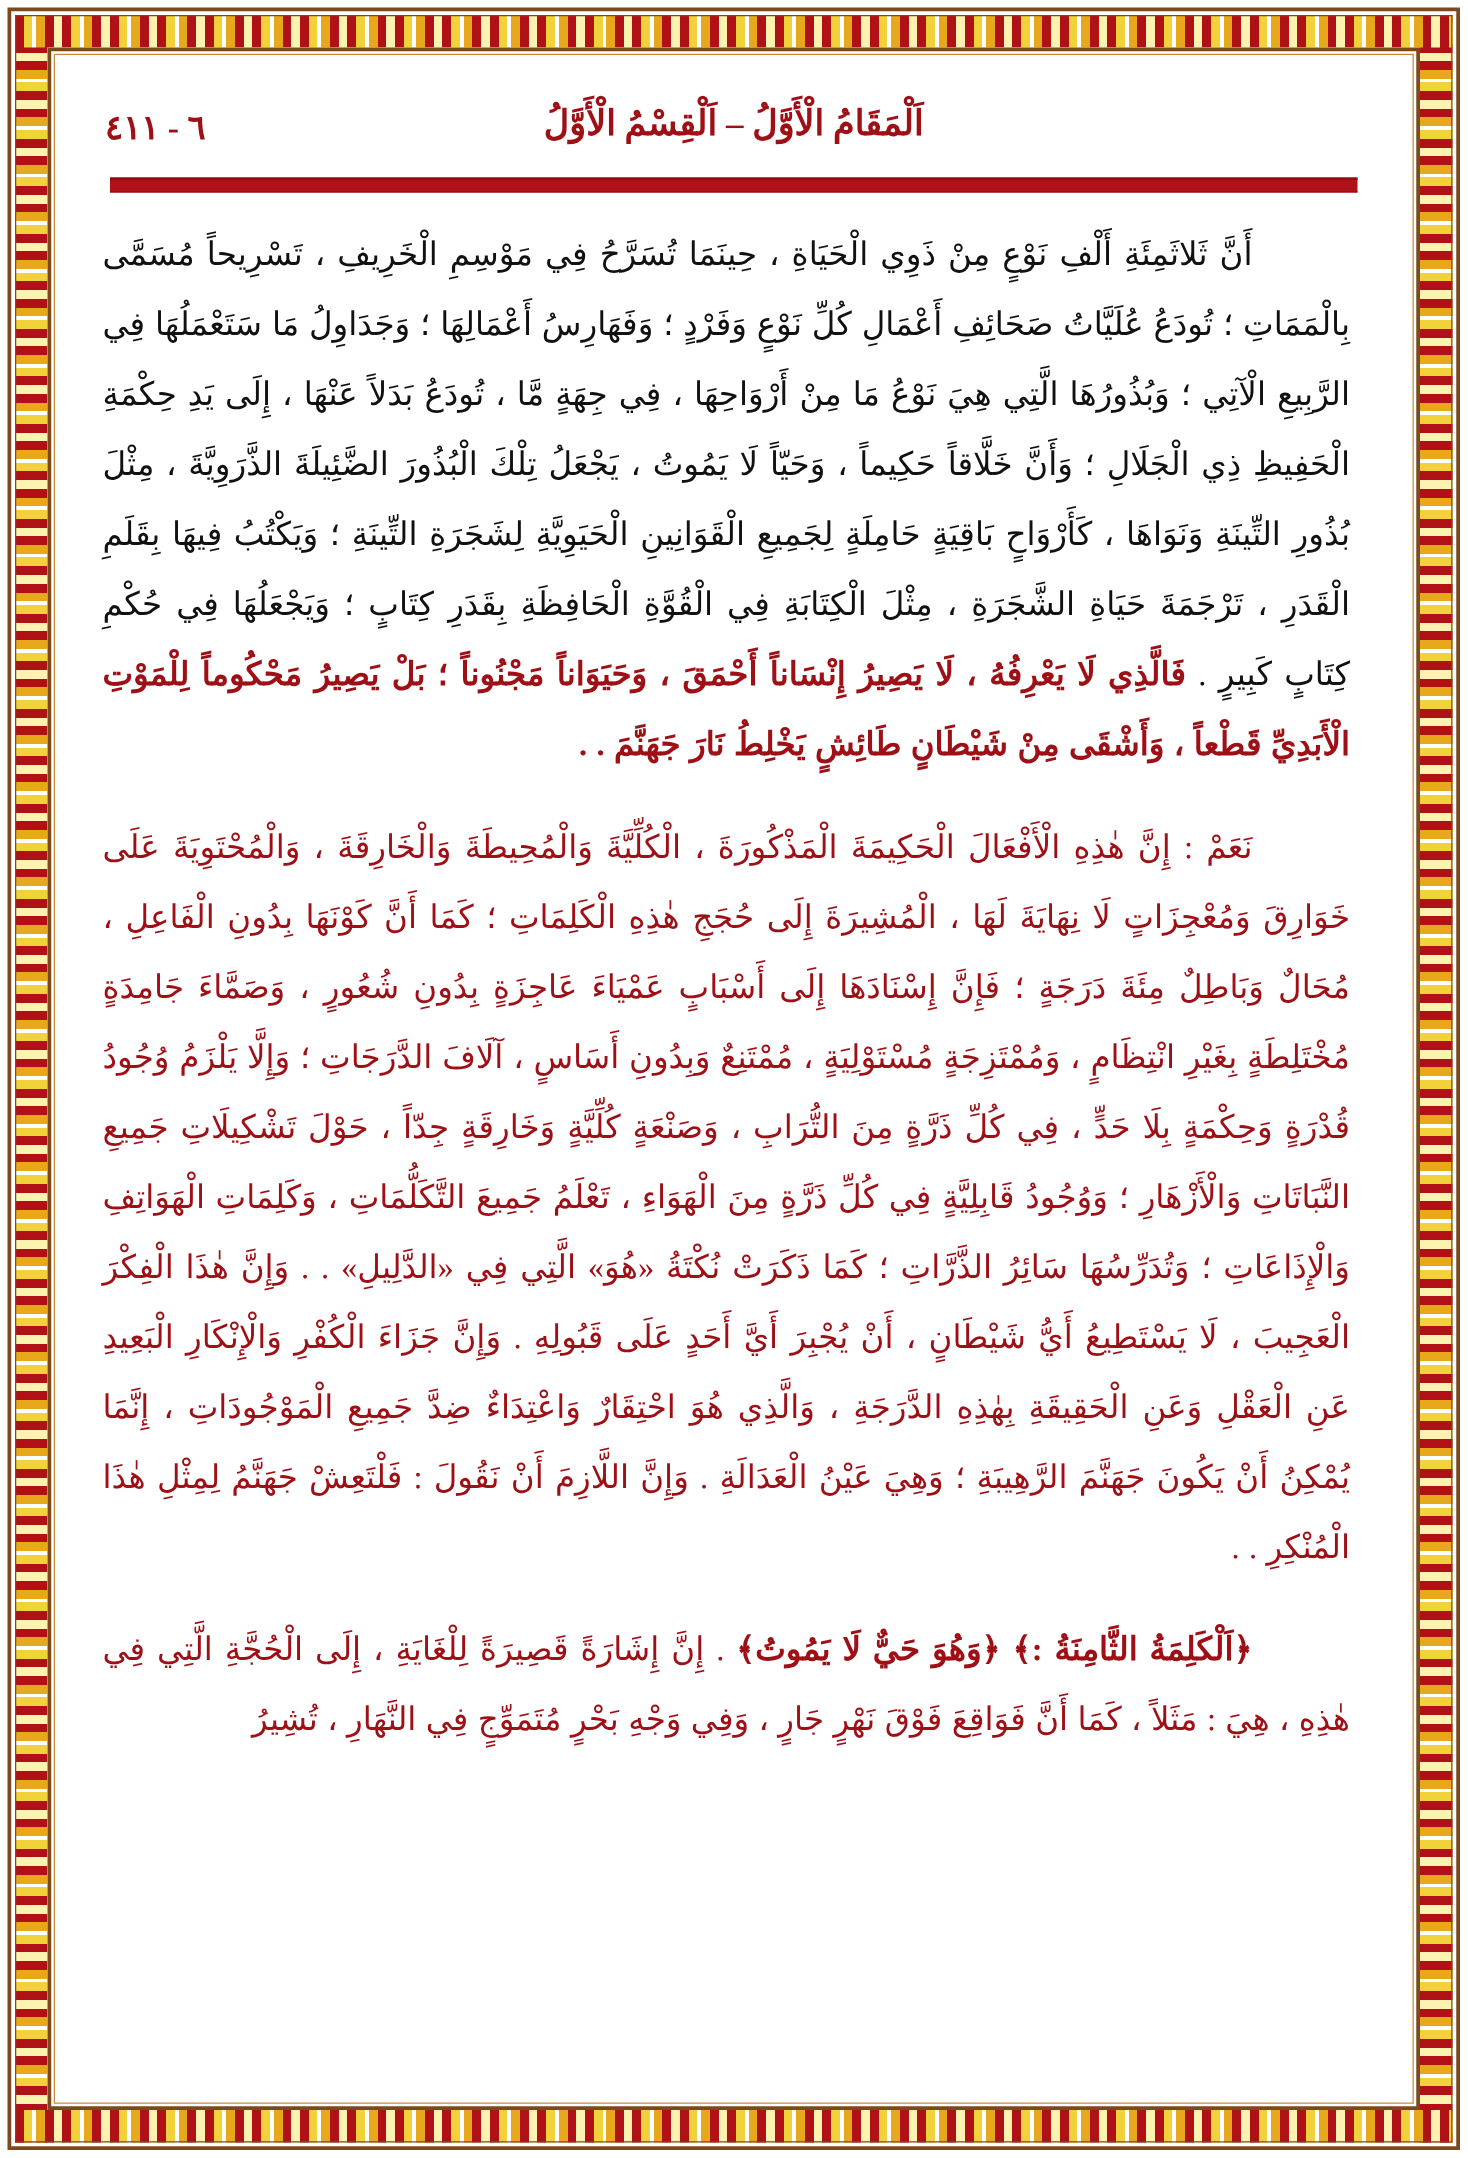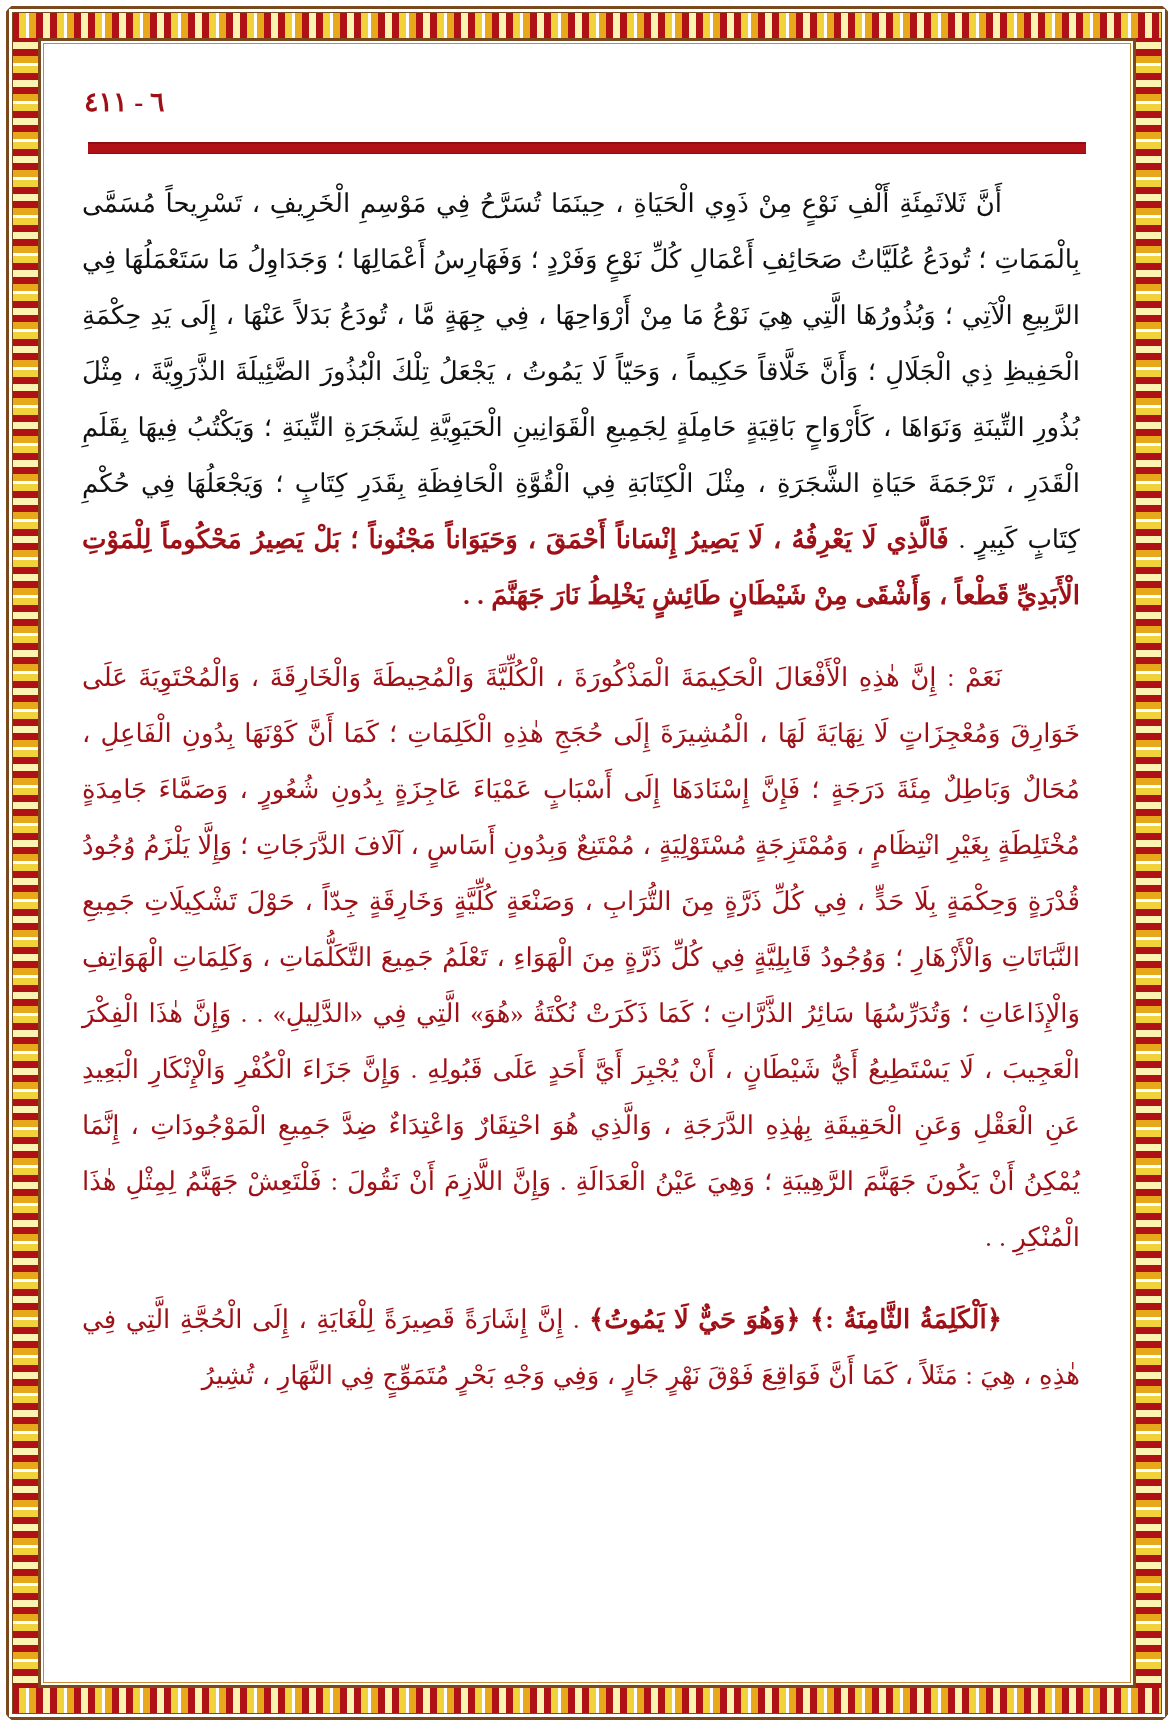--- a/index.html
+++ b/index.html
@@ -8,21 +8,20 @@
     background: #ffffff;
   }
   .page {
     position: relative;
     width: 1174px;
     height: 1726px;
     background: #ffffff;
     box-sizing: border-box;
     overflow: hidden;
     font-family: "Liberation Serif", "DejaVu Serif", serif;
-    border-radius: 29px;
   }
 
   
   .border-outer {
     position: absolute;
     left: 6px; top: 6px; right: 6px; bottom: 6px;
     border: 3px solid #7a4a1e;
     box-sizing: border-box;
   }
   .border-chain {
@@ -163,20 +162,21 @@
 
   <div class="border-outer"></div>
   <div class="border-chain"></div>
   <div class="chain-frame"></div>
   <div class="border-inner"></div>
 
   <div class="content">
 
     <div class="header">
       <div class="page-number">٦ - ٤١١</div>
+      <div class="header-title">اَلْمَقَامُ الْأَوَّلُ – اَلْقِسْمُ الْأَوَّلُ</div>
     </div>
 
     <div class="rule"></div>
 
     <div class="body">
 
       <p class="para indent">
         <span class="blk">أَنَّ ثَلاثَمِئَةِ أَلْفِ نَوْعٍ مِنْ ذَوِي الْحَيَاةِ ، حِينَمَا تُسَرَّحُ فِي مَوْسِمِ الْخَرِيفِ ، تَسْرِيحاً مُسَمَّى بِالْمَمَاتِ ؛ تُودَعُ عُلَيَّاتُ صَحَائِفِ أَعْمَالِ كُلِّ نَوْعٍ وَفَرْدٍ ؛ وَفَهَارِسُ أَعْمَالِهَا ؛ وَجَدَاوِلُ مَا سَتَعْمَلُهَا فِي الرَّبِيعِ الْآتِي ؛ وَبُذُورُهَا الَّتِي هِيَ نَوْعُ مَا مِنْ أَرْوَاحِهَا ، فِي جِهَةٍ مَّا ، تُودَعُ بَدَلاً عَنْهَا ، إِلَى يَدِ حِكْمَةِ الْحَفِيظِ ذِي الْجَلَالِ ؛ وَأَنَّ خَلَّاقاً حَكِيماً ، وَحَيّاً لَا يَمُوتُ ، يَجْعَلُ تِلْكَ الْبُذُورَ الضَّئِيلَةَ الذَّرَوِيَّةَ ، مِثْلَ بُذُورِ التِّينَةِ وَنَوَاهَا ، كَأَرْوَاحٍ بَاقِيَةٍ حَامِلَةٍ لِجَمِيعِ الْقَوَانِينِ الْحَيَوِيَّةِ لِشَجَرَةِ التِّينَةِ ؛ وَيَكْتُبُ فِيهَا بِقَلَمِ الْقَدَرِ ، تَرْجَمَةَ حَيَاةِ الشَّجَرَةِ ، مِثْلَ الْكِتَابَةِ فِي الْقُوَّةِ الْحَافِظَةِ بِقَدَرِ كِتَابٍ ؛ وَيَجْعَلُهَا فِي حُكْمِ كِتَابٍ كَبِيرٍ .</span>
         <span class="red">فَالَّذِي لَا يَعْرِفُهُ ، لَا يَصِيرُ إِنْسَاناً أَحْمَقَ ، وَحَيَوَاناً مَجْنُوناً ؛ بَلْ يَصِيرُ مَحْكُوماً لِلْمَوْتِ الْأَبَدِيِّ قَطْعاً ، وَأَشْقَى مِنْ شَيْطَانٍ طَائِشٍ يَخْلِطُ نَارَ جَهَنَّمَ . .</span>
       </p>

